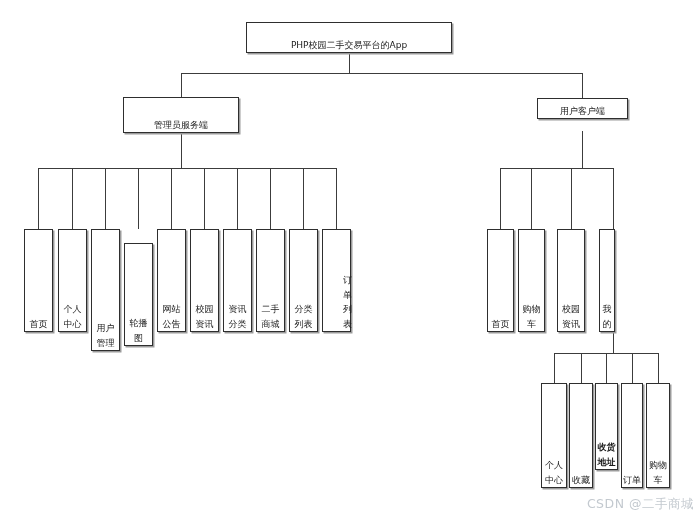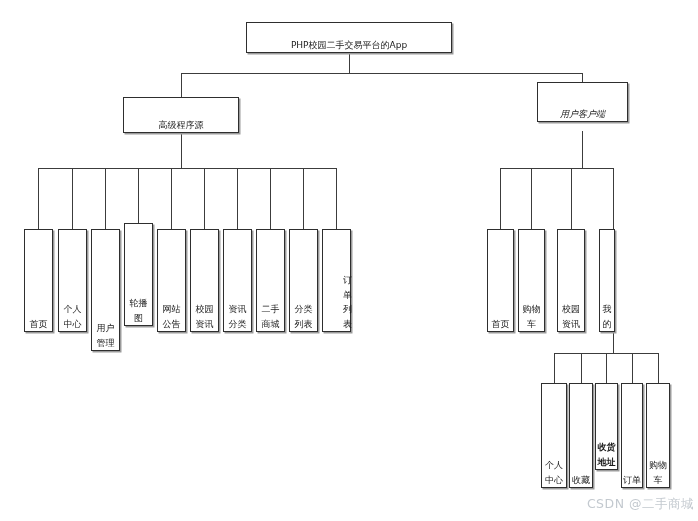--- a/index.html
+++ b/index.html
@@ -90,36 +90,36 @@
     <line x1="606.5" y1="353" x2="606.5" y2="383"></line>
     <line x1="632" y1="353" x2="632" y2="383"></line>
     <line x1="658" y1="353" x2="658" y2="383"></line>
   </svg>
 
   <div class="box wide" style="left:246px; top:22px; width:206px; height:31px;">
     <span class="txt">PHP校园二手交易平台的App</span>
   </div>
 
   <div class="box wide" style="left:123px; top:97px; width:116px; height:36px;">
-    <span class="txt">高级程序源</span>
+    <span class="txt">管理员服务端</span>
   </div>
-  <div class="box wide" style="left:537px; top:82px; width:91px; height:40px;font-style:italic;">
+  <div class="box wide" style="left:537px; top:98px; width:91px; height:21px;">
     <span class="txt">用户客户端</span>
   </div>
 
   <div class="box narrow" style="left:24px; top:229px; width:29px; height:103px;">
     <span class="txt">首页</span>
   </div>
   <div class="box narrow" style="left:58px; top:229px; width:29px; height:103px;">
     <span class="txt">个人中心</span>
   </div>
   <div class="box narrow" style="left:91px; top:229px; width:29px; height:122px;">
     <span class="txt">用户管理</span>
   </div>
-  <div class="box narrow" style="left:124px; top:223px; width:29px; height:103px;">
+  <div class="box narrow" style="left:124px; top:243px; width:29px; height:103px;">
     <span class="txt">轮播图</span>
   </div>
   <div class="box narrow" style="left:157px; top:229px; width:29px; height:103px;">
     <span class="txt">网站公告</span>
   </div>
   <div class="box narrow" style="left:190px; top:229px; width:29px; height:103px;">
     <span class="txt">校园资讯</span>
   </div>
   <div class="box narrow" style="left:223px; top:229px; width:29px; height:103px;">
     <span class="txt">资讯分类</span>

